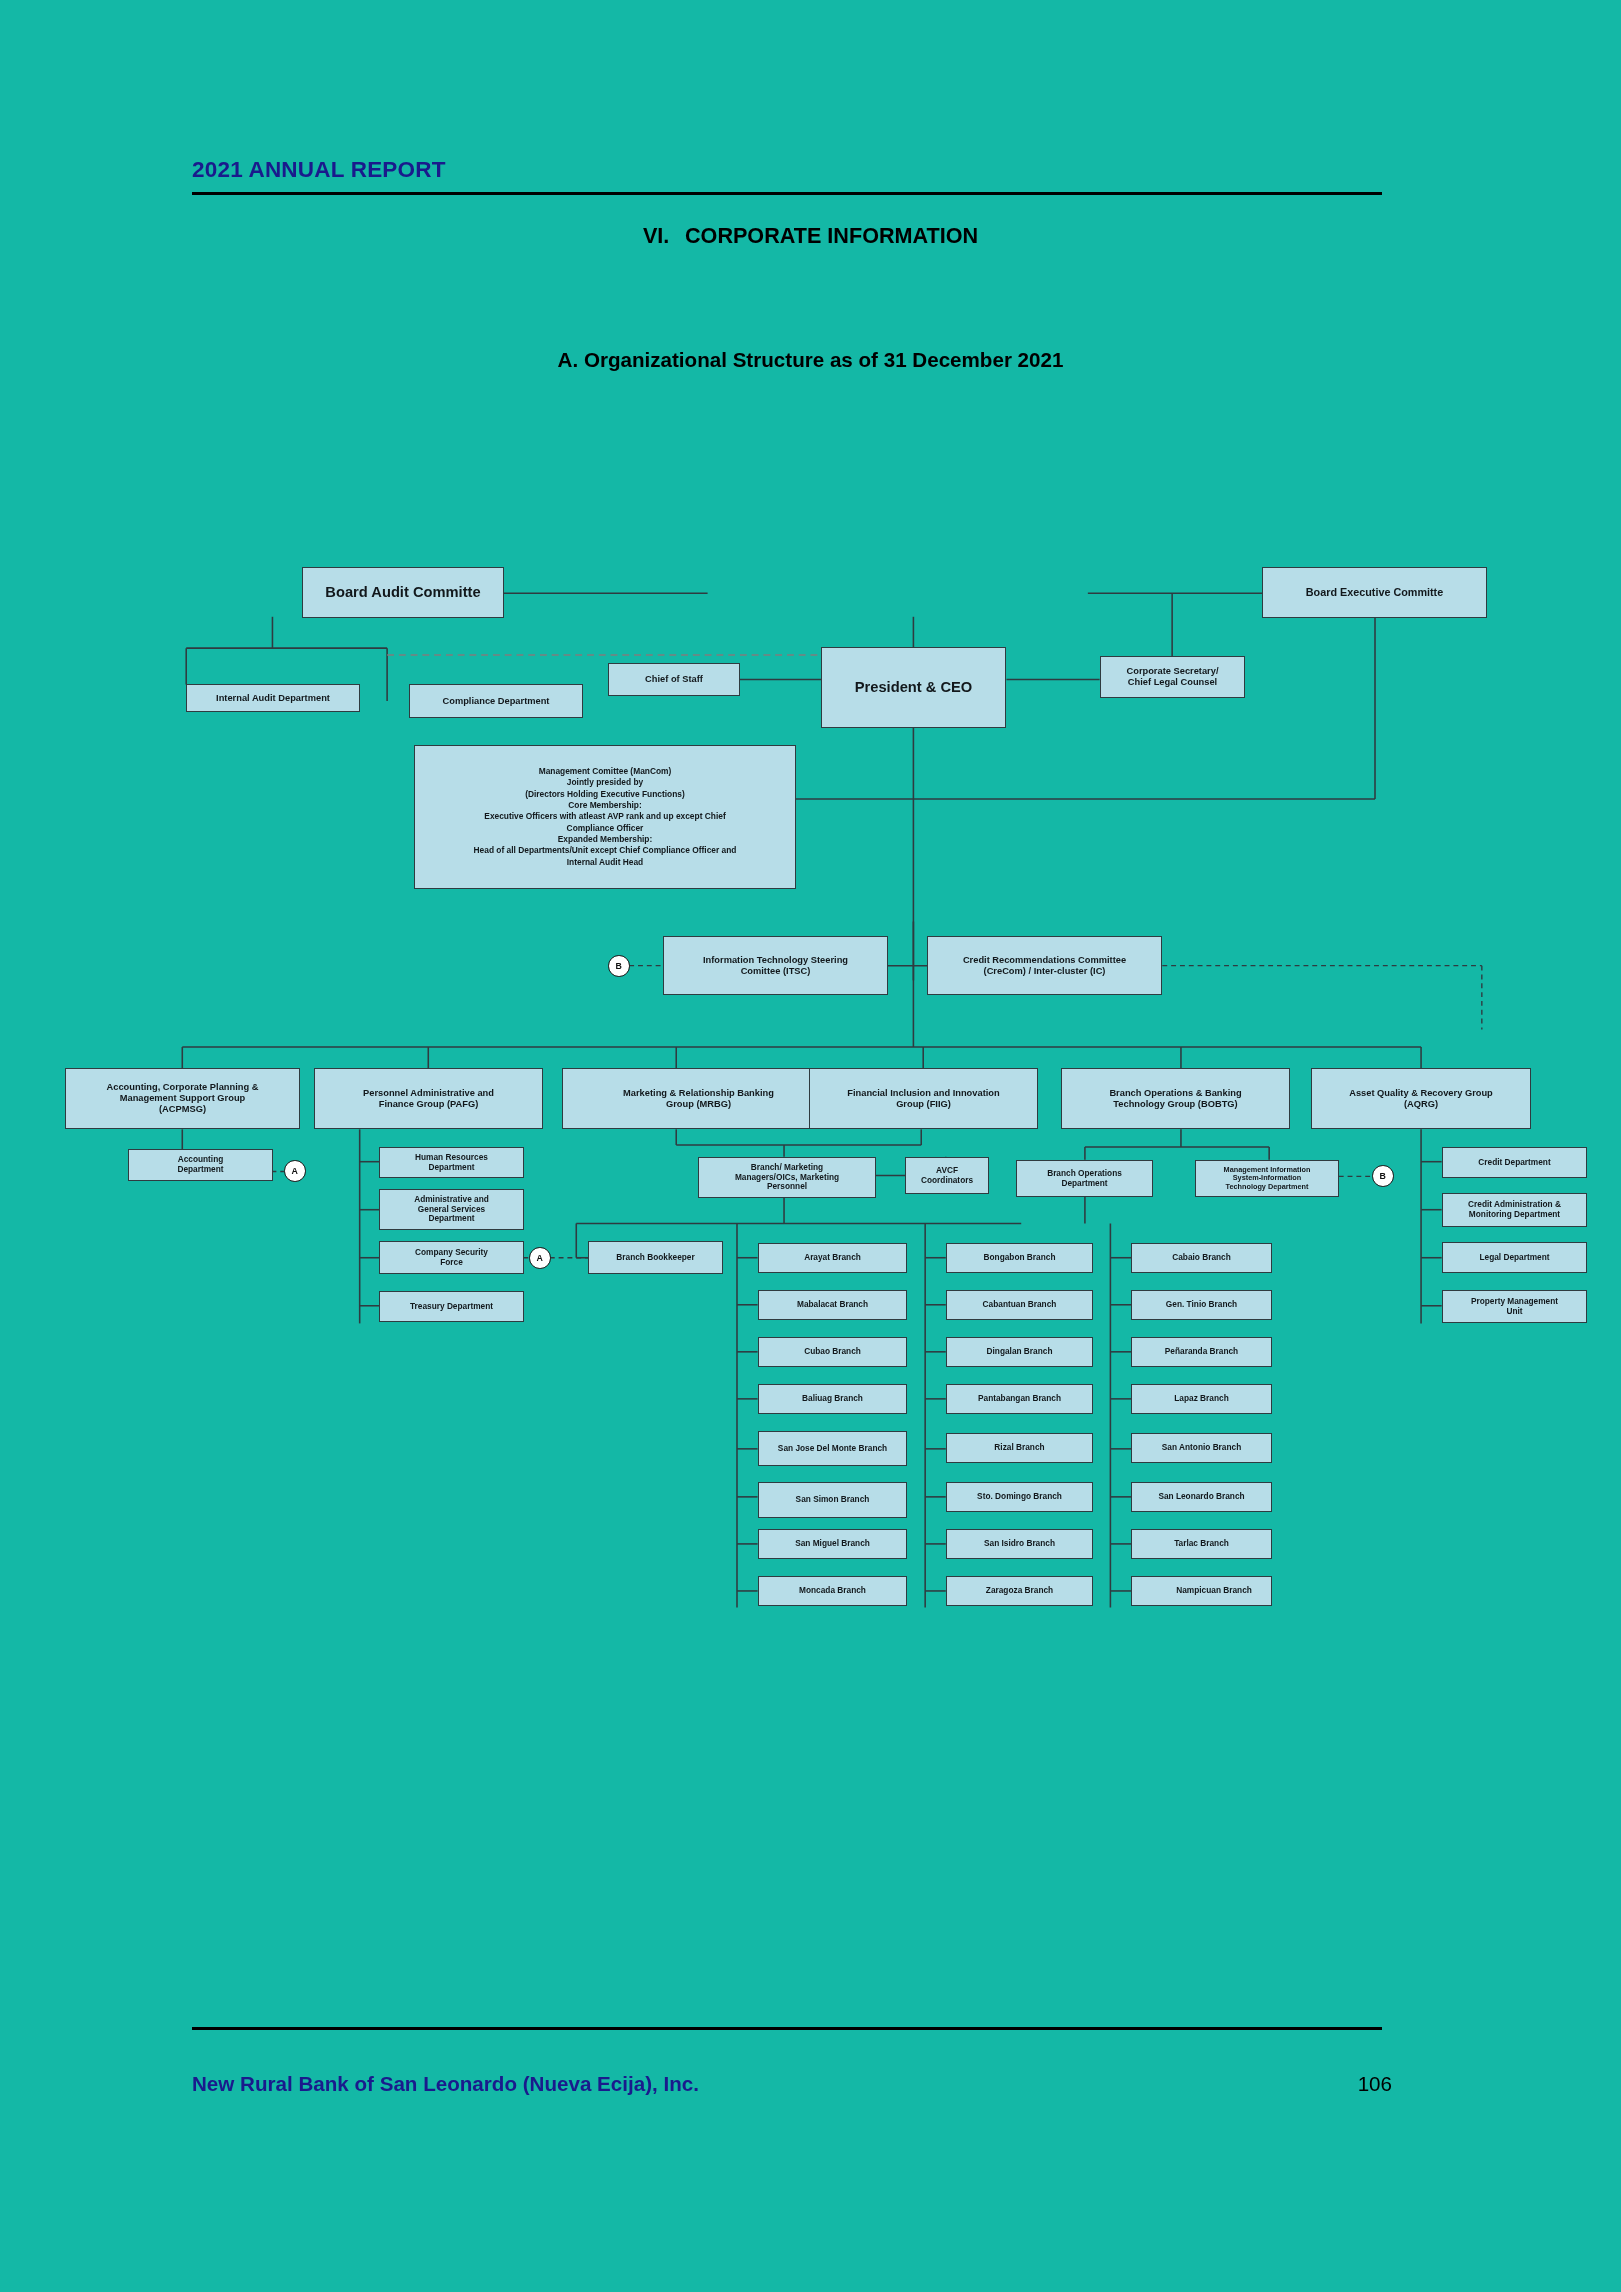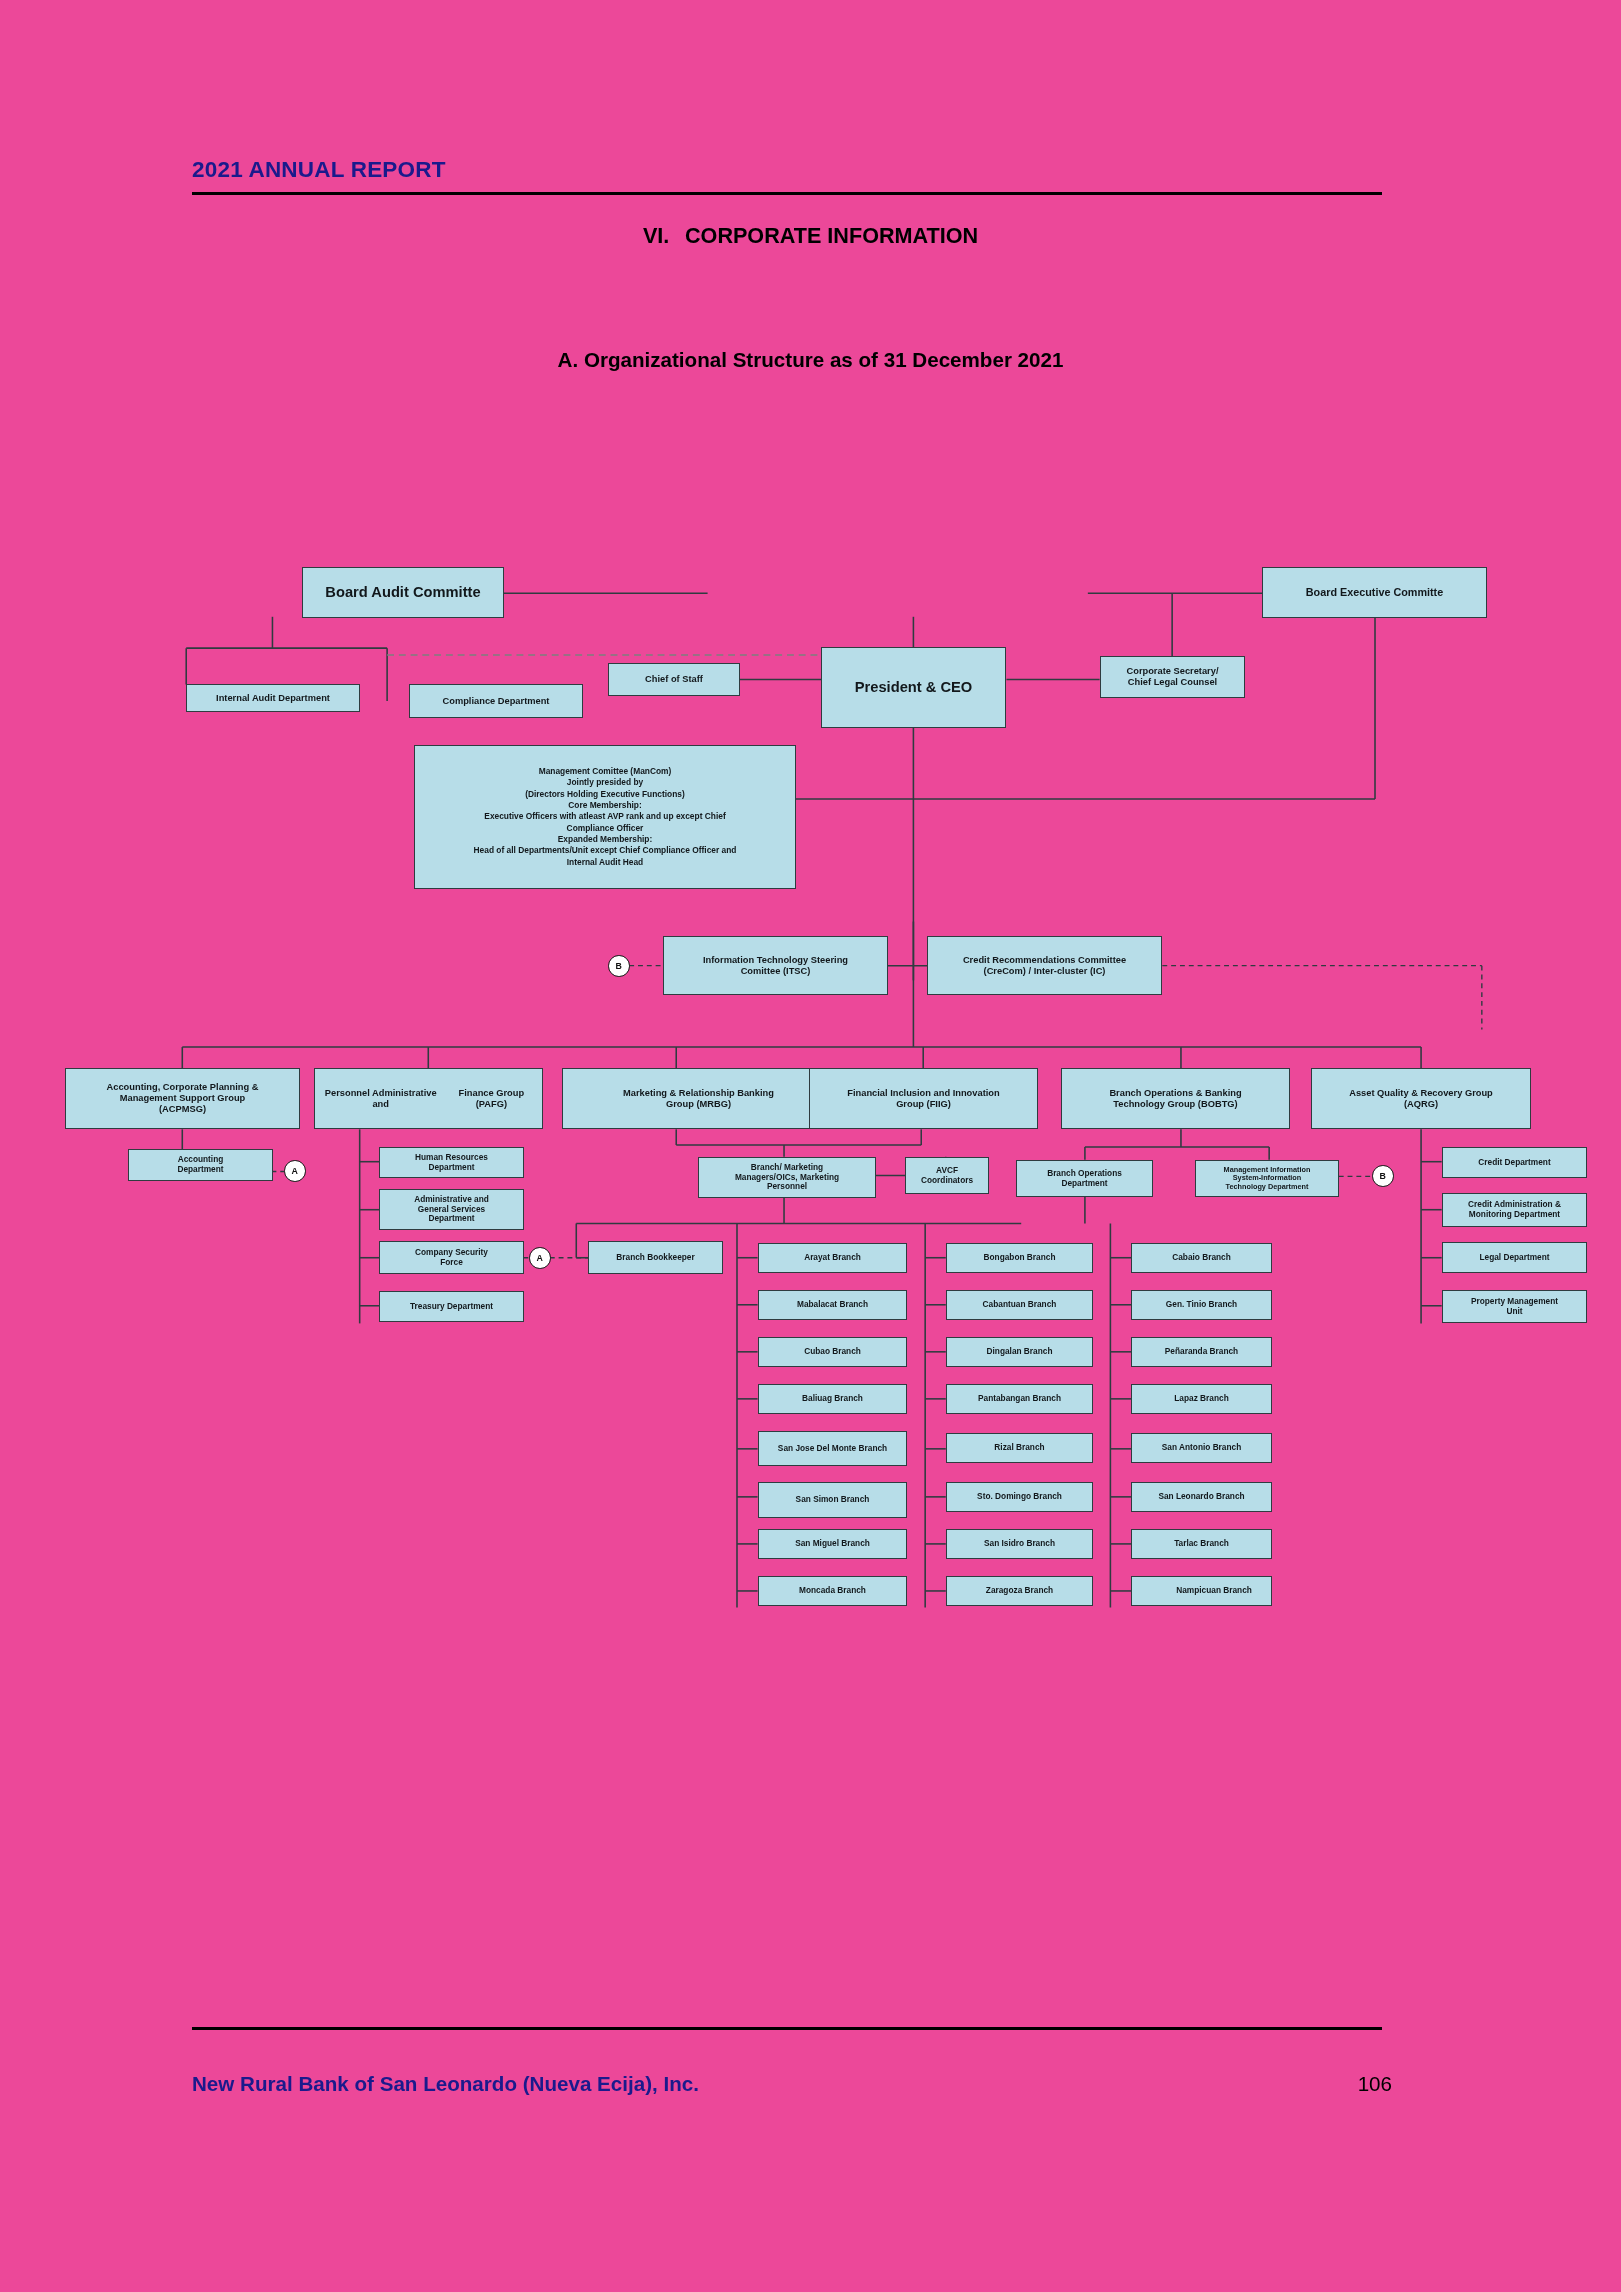--- a/index.html
+++ b/index.html
@@ -7,21 +7,21 @@
     padding: 0;
     background: #ffffff;
   }
   body {
     font-family: "Liberation Sans", sans-serif;
   }
   .page {
     position: relative;
     width: 1621px;
     height: 2293px;
-    background: #ec4899;
+    background: #14b8a6;
     overflow: hidden;
   }
 
   
   .hdr-title {
     position: absolute;
     left: 192px;
     top: 157px;
     font-size: 22.5px;
     font-weight: bold;
@@ -316,21 +316,21 @@
       <span>Credit Recommendations Committee</span>
       <span>(CreCom) / Inter-cluster  (IC)</span>
     </div>
 
     <div class="node n-sm" style="left:65px; top:1068px; width:235px; height:61px; flex-direction:column;">
       <span>Accounting, Corporate Planning &amp;</span>
       <span>Management Support Group</span>
       <span>(ACPMSG)</span>
     </div>
 
-    <div class="node n-sm" style="left:314px; top:1068px; width:229px; height:61px; flex-direction:row;">
+    <div class="node n-sm" style="left:314px; top:1068px; width:229px; height:61px; flex-direction:column;">
       <span>Personnel Administrative and</span>
       <span>Finance Group (PAFG)</span>
     </div>
 
     <div class="node n-sm" style="left:562px; top:1068px; width:273px; height:61px; flex-direction:column;">
       <span>Marketing &amp; Relationship Banking</span>
       <span>Group (MRBG)</span>
     </div>
 
     <div class="node n-sm" style="left:809px; top:1068px; width:229px; height:61px; flex-direction:column;">

